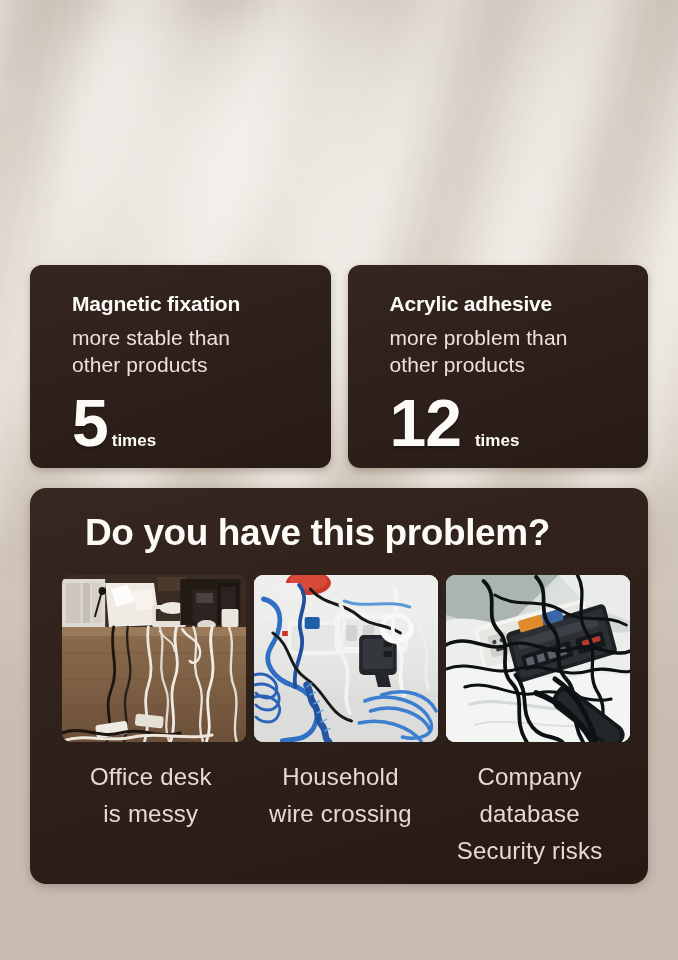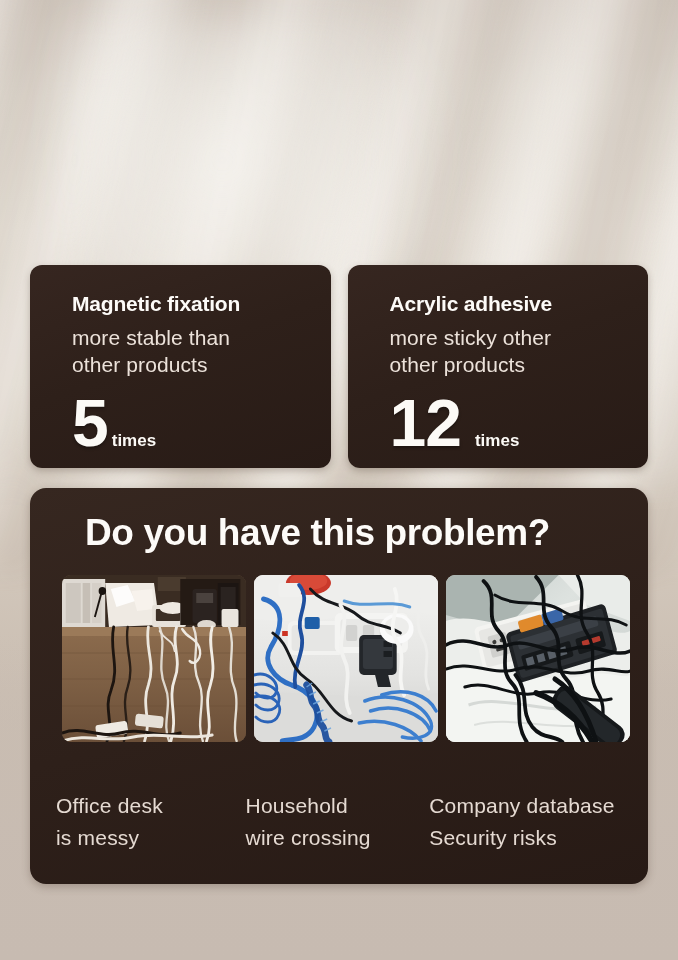--- a/index.html
+++ b/index.html
@@ -189,26 +189,26 @@
     background: #5b4a3d;
   }
   .photo svg { display: block; width: 100%; height: 100%; }
 
   .captions {
     display: flex;
     margin-top: 16px;
   }
   .caption {
     width: 204px;
-    font-size: 21px;
+    text-align: center;
+    font-size: 24px;
     font-weight: normal;
     color: #e5dad2;
     line-height: 1.55;
     letter-spacing: 0.2px;
-    margin-top: 32px;
   }
   .caption.c1 { margin-left: -6px; }
   .caption.c3 { width: 216px; margin-left: -6px; }
 </style>
 </head>
 <body>
 
 <div class="poster">
 
   <div class="bg-base"></div>
@@ -228,21 +228,21 @@
       </div>
       <div class="card-metric">
         <span class="card-num">5</span>
         <span class="card-unit">times</span>
       </div>
     </div>
 
     <div class="card wide">
       <div class="card-title">Acrylic adhesive</div>
       <div class="card-sub">
-        <div>more sticky other</div>
+        <div>more problem than</div>
         <div>other products</div>
       </div>
       <div class="card-metric">
         <span class="card-num">12</span>
         <span class="card-unit">times</span>
       </div>
     </div>
 
   </div>
 

